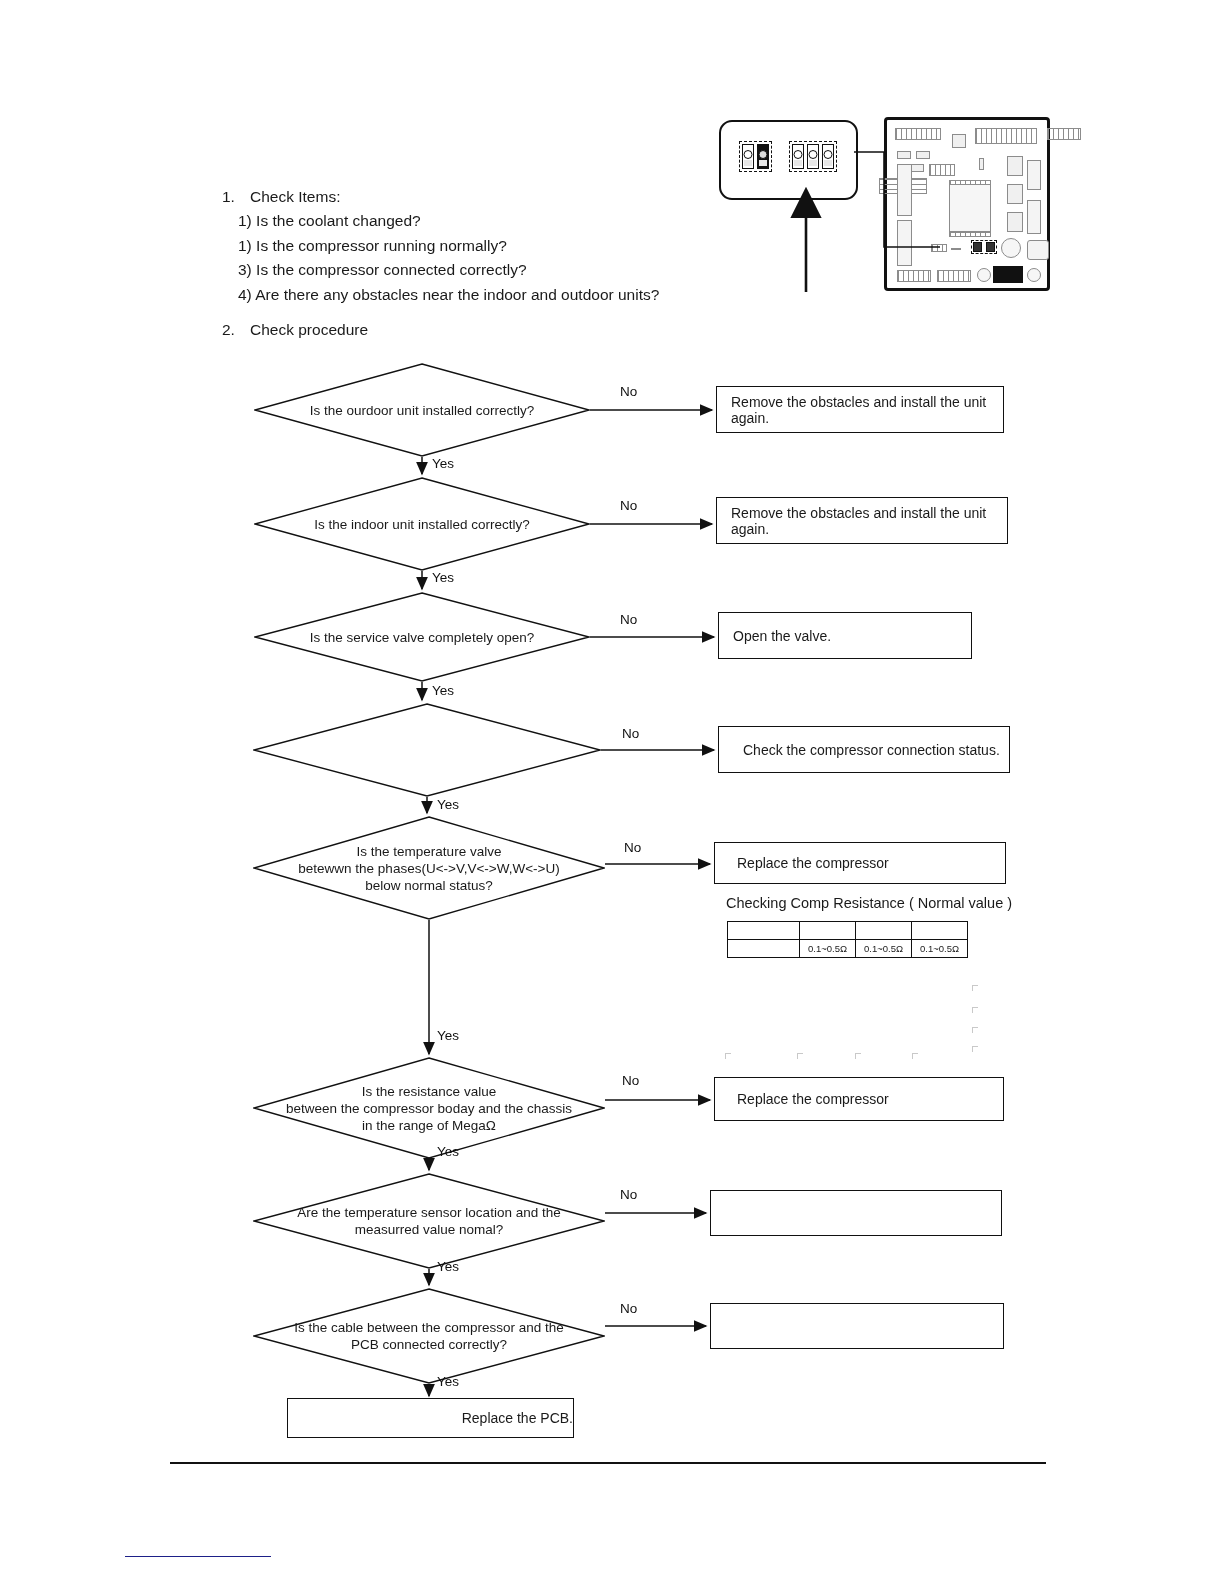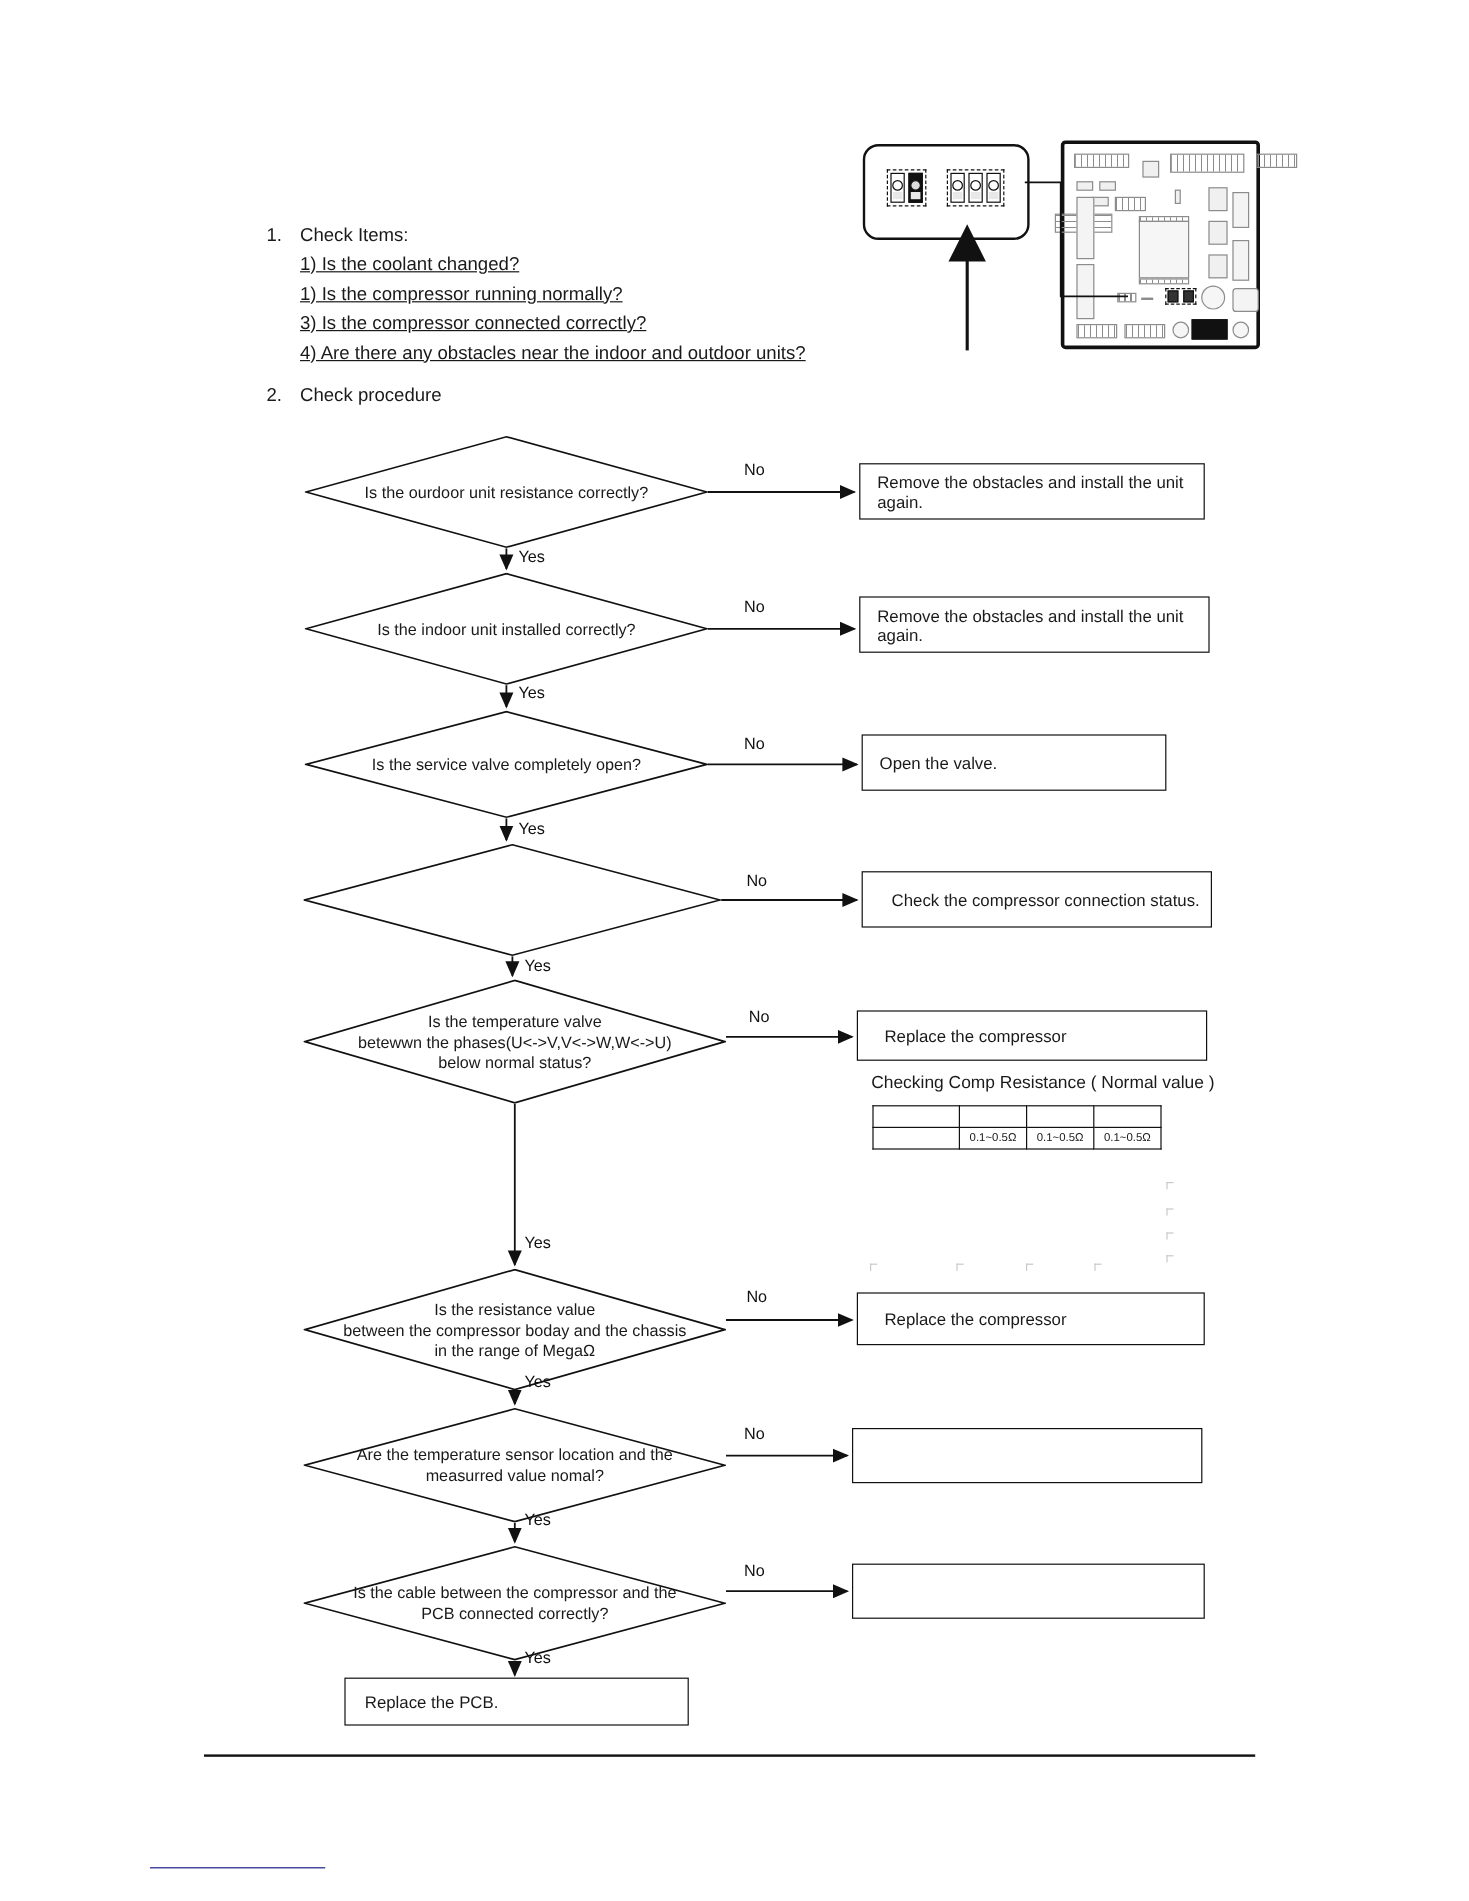--- a/index.html
+++ b/index.html
@@ -13,41 +13,41 @@
     overflow:hidden;
     -webkit-font-smoothing:antialiased;
   }
   .page{position:absolute;left:0;top:0;width:1224px;height:1584px;}
 
   
   .check-section{position:absolute;left:222px;top:185px;width:520px;}
   .li-row{display:flex;align-items:flex-start;font-size:15.5px;line-height:24px;}
   .li-num{width:28px;flex:0 0 28px;}
   .li-txt{flex:1;}
-  .sub-item{font-size:15.5px;line-height:24.5px;margin-left:28px;text-decoration:underline;}
+  .sub-item{font-size:15.5px;line-height:24.5px;margin-left:16px;}
   .proc-row{position:absolute;left:222px;top:318px;width:520px;}
   .dia{
     position:absolute;
     display:flex;align-items:center;justify-content:center;
     text-align:center;
     font-size:13.5px;line-height:17px;
     box-sizing:border-box;
   }
   .dia .dtxt{position:relative;z-index:2;padding:0 6px;}
   .dia svg{position:absolute;left:0;top:0;}
   .boxn{
     position:absolute;
     border:1.4px solid #111;
     box-sizing:border-box;
     display:flex;align-items:center;
     font-size:14px;
     background:#fff;
     padding-left:14px;
   }
-  .boxc{justify-content:flex-start;padding-left:16px;}
+  .boxc{justify-content:flex-end;padding-left:0;}
   .lbl{position:absolute;font-size:13.5px;color:#111;}
 
   
   .arrows{position:absolute;left:0;top:0;width:1224px;height:1584px;pointer-events:none;}
 
   
   .rtitle{position:absolute;left:726px;top:895px;font-size:14.5px;}
   table.rtab{
     position:absolute;left:727px;top:921px;
     border-collapse:collapse;
@@ -211,21 +211,21 @@
   <div class="ghost" style="left:972px;top:1046px;"></div>
   <div class="ghost" style="left:725px;top:1053px;"></div>
   <div class="ghost" style="left:797px;top:1053px;"></div>
   <div class="ghost" style="left:855px;top:1053px;"></div>
   <div class="ghost" style="left:912px;top:1053px;"></div>
 
   <div class="dia" style="left:254px;top:363px;width:336px;height:94px;">
     <svg width="336" height="94" viewBox="0 0 336 94">
         <polygon points="168,1 335,47 168,93 1,47" fill="#fff" stroke="#111" stroke-width="1.4"></polygon>
       </svg>
-    <span class="dtxt">Is the ourdoor unit resistance correctly?</span>
+    <span class="dtxt">Is the ourdoor unit installed correctly?</span>
   </div>
 
   <div class="dia" style="left:254px;top:477px;width:336px;height:94px;">
     <svg width="336" height="94" viewBox="0 0 336 94">
         <polygon points="168,1 335,47 168,93 1,47" fill="#fff" stroke="#111" stroke-width="1.4"></polygon>
       </svg>
     <span class="dtxt">Is the indoor unit installed correctly?</span>
   </div>
 
   <div class="dia" style="left:254px;top:592px;width:336px;height:90px;">

